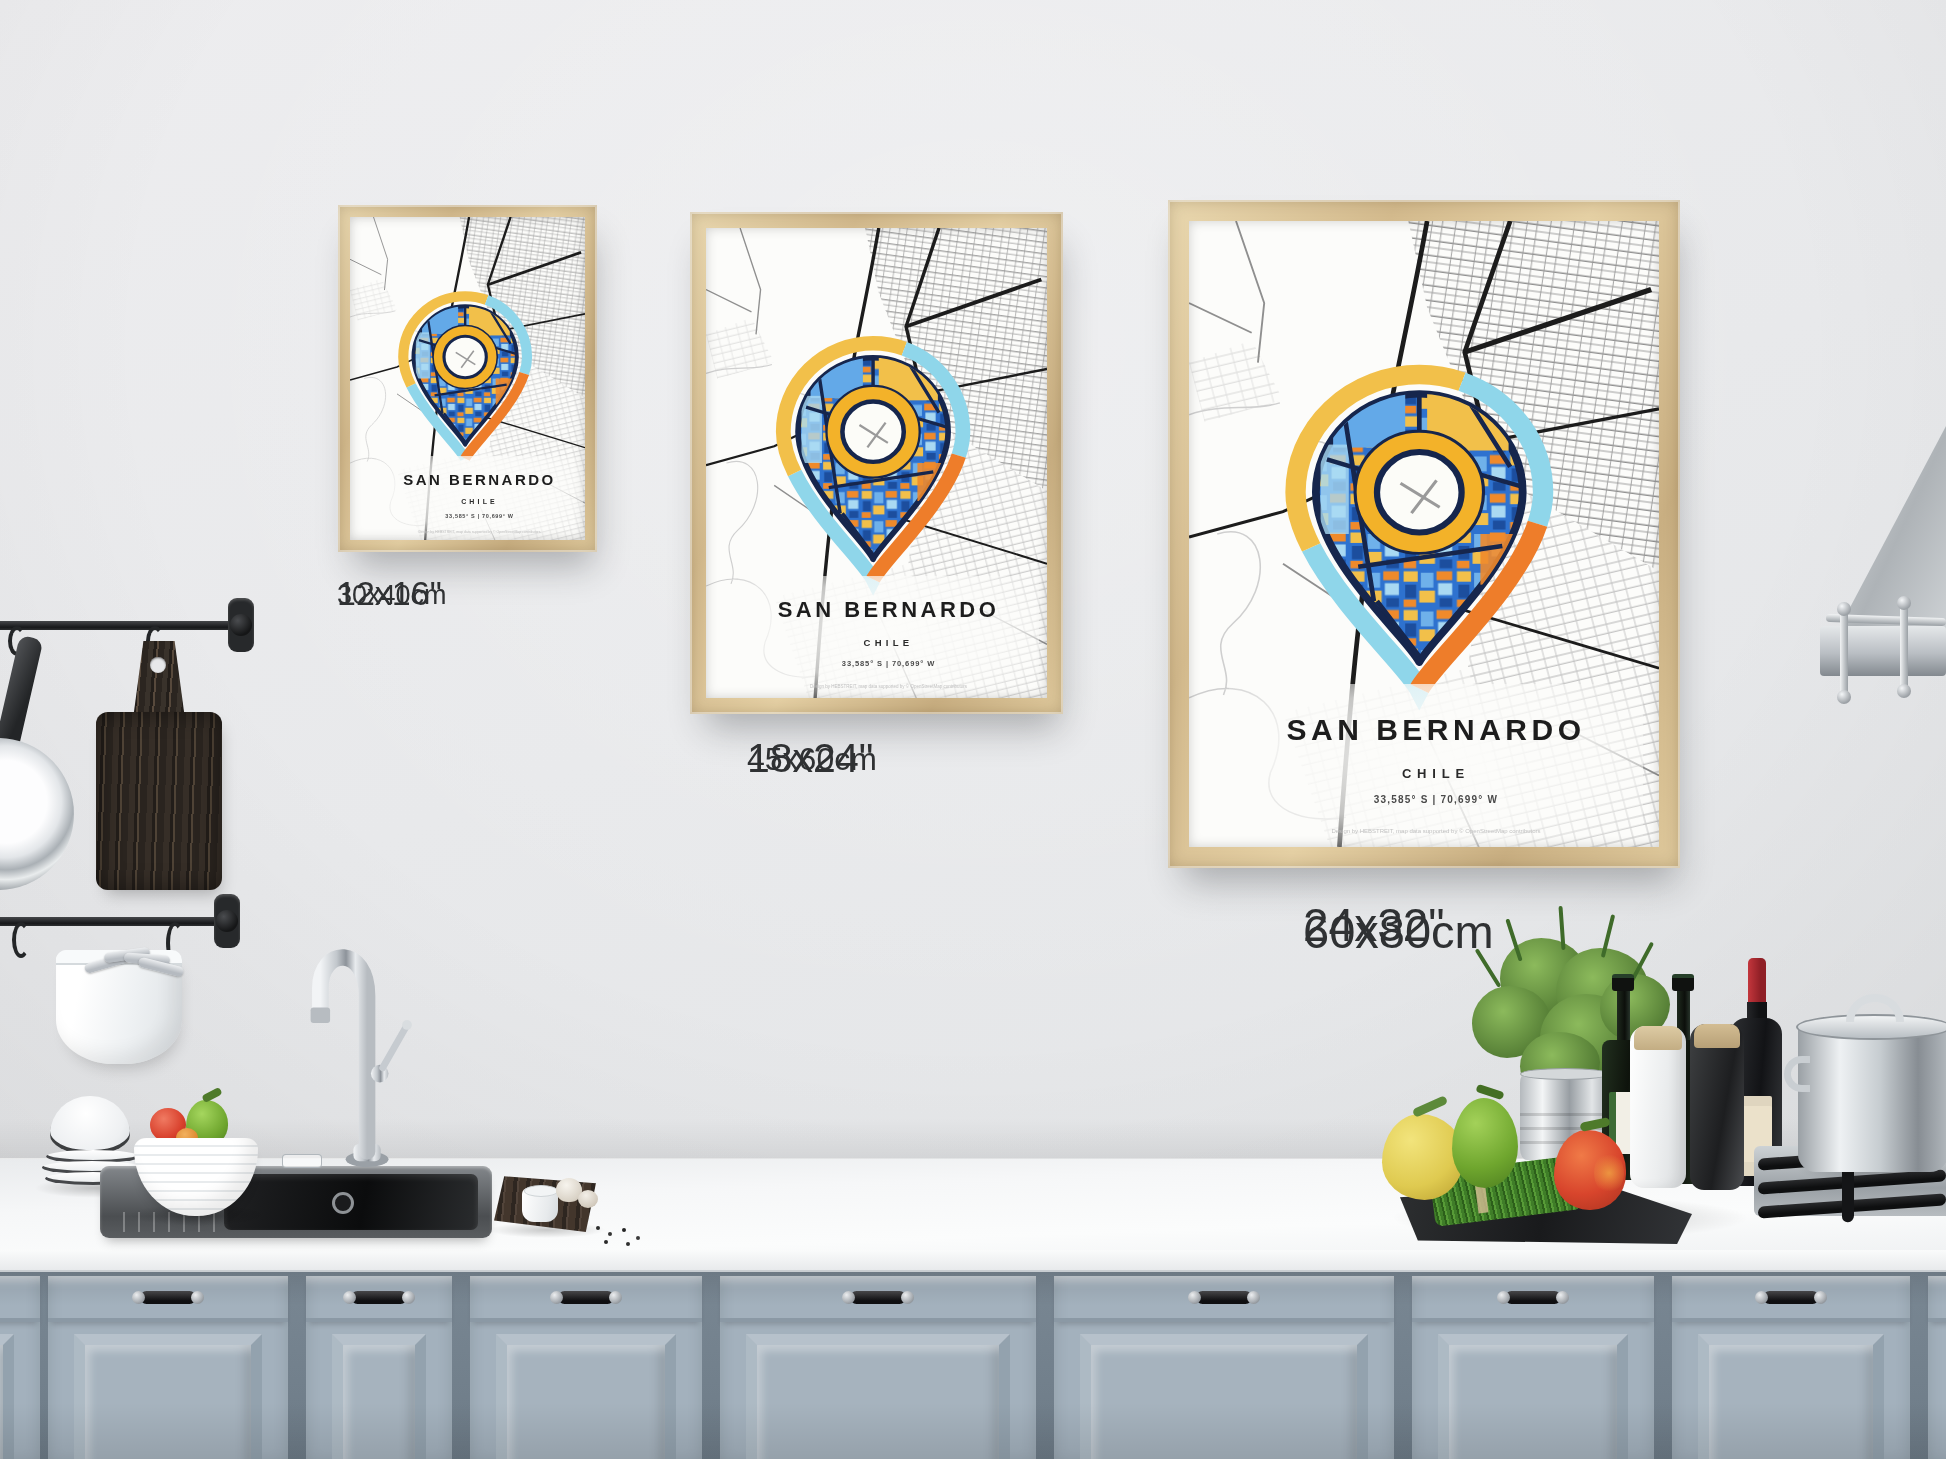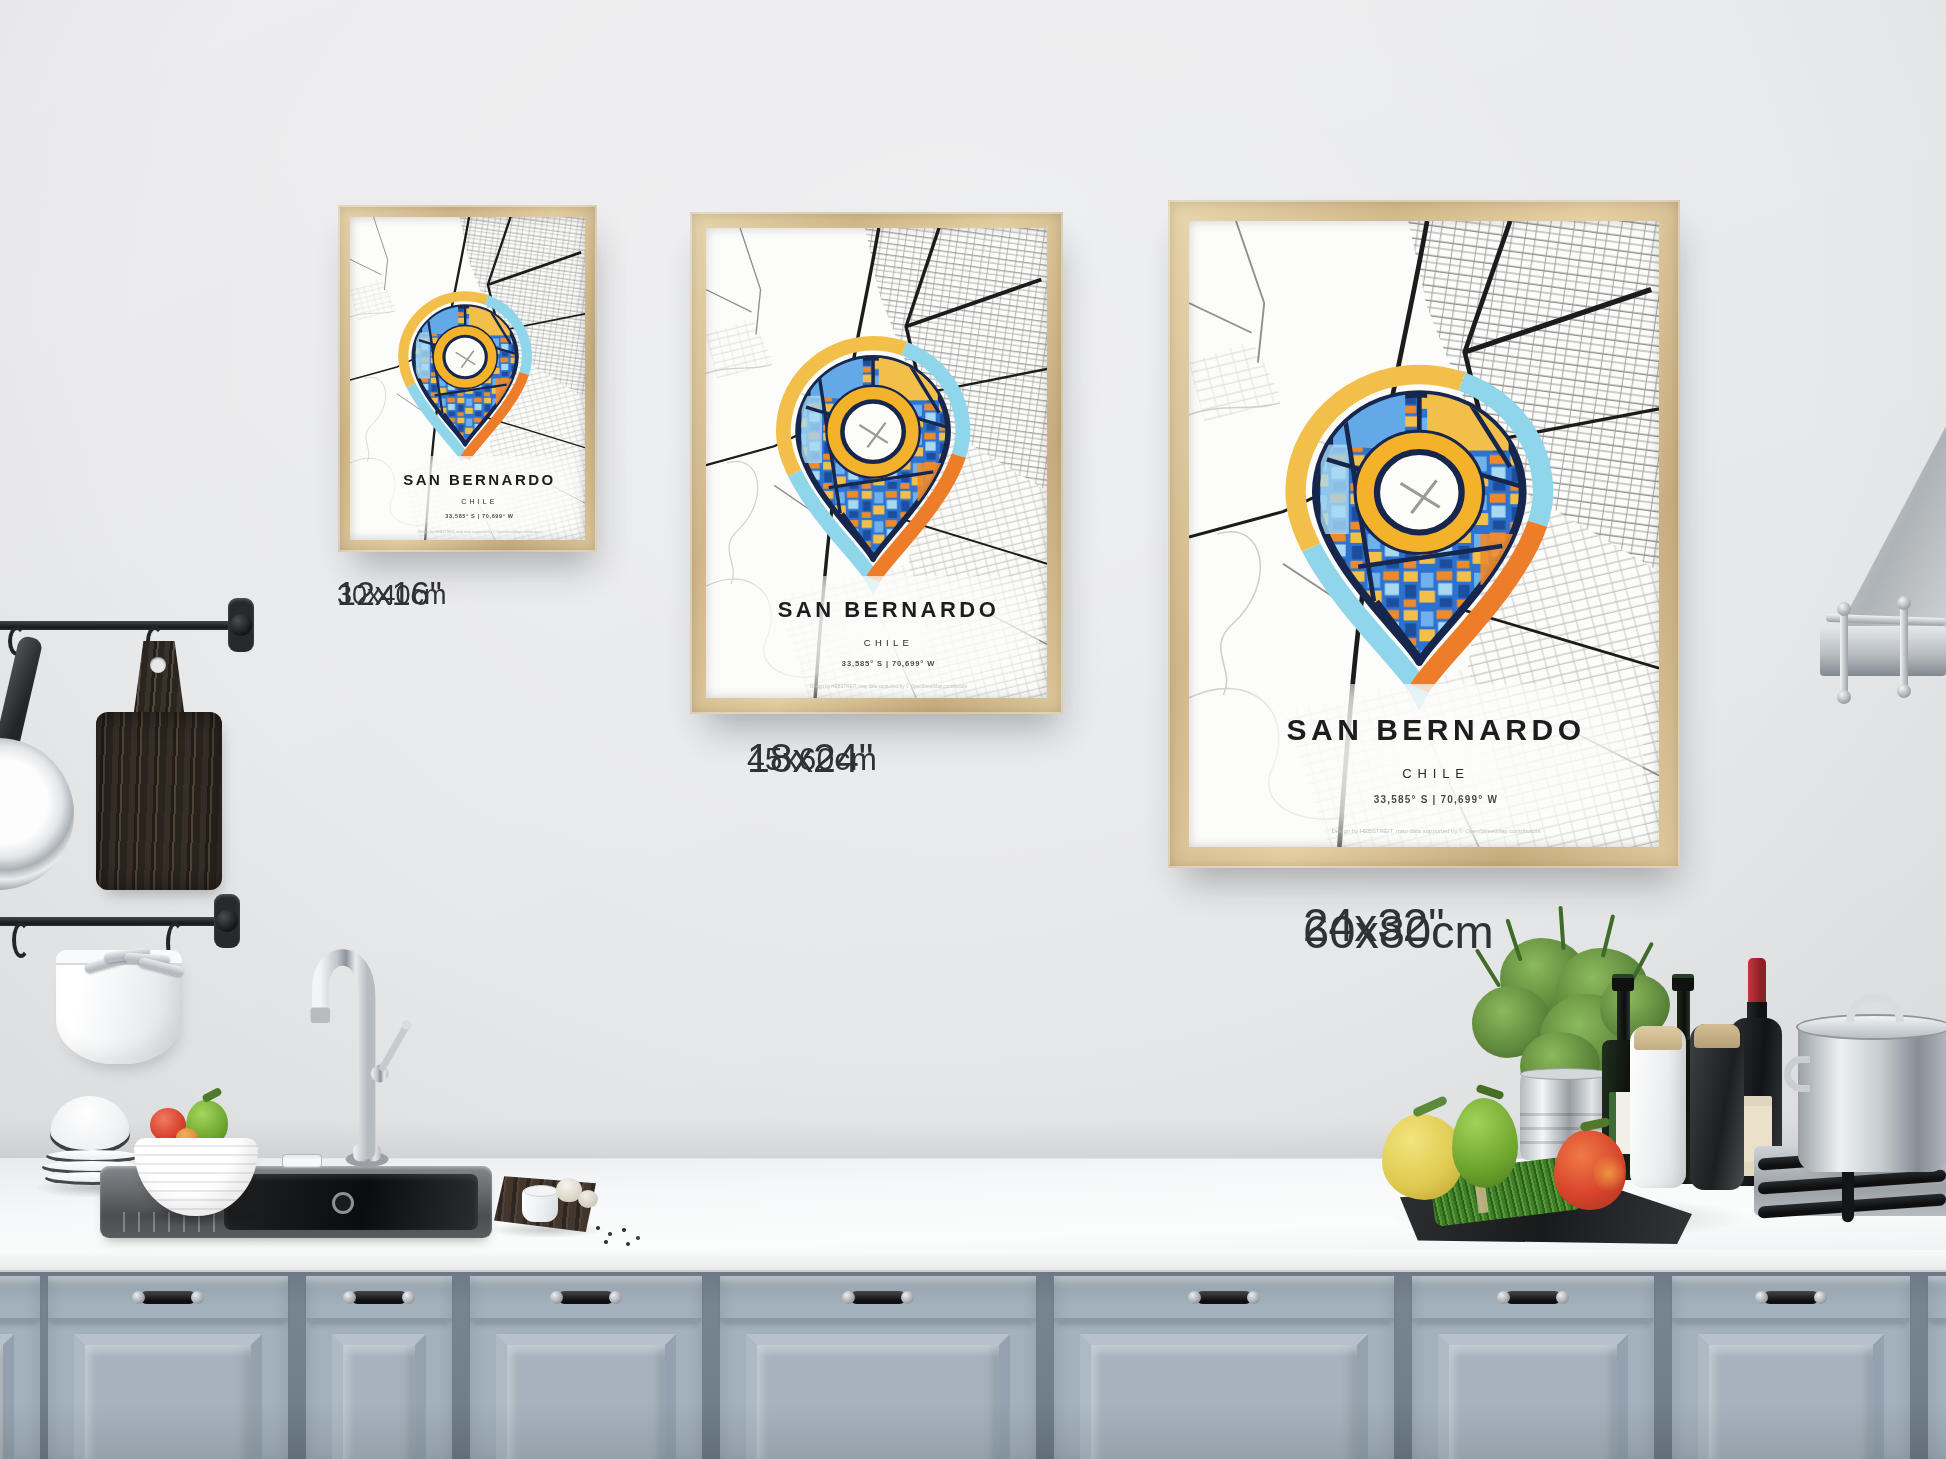--- a/index.html
+++ b/index.html
@@ -42,21 +42,21 @@
     box-shadow:inset 0 0 0 2px rgba(255,255,255,0.4),inset 0 0 16px rgba(60,40,10,0.25);}
   .paper{background:#fcfcfa;overflow:hidden;}
   .paper::after{content:"";position:absolute;inset:0;z-index:4;pointer-events:none;
     box-shadow:inset 0 0 12px rgba(0,0,0,0.18);}
   .map{left:0;top:0;width:100%;height:100%;}
   .ptext{left:12px;top:0;width:100%;height:100%;z-index:3;text-align:center;color:#1d1d1d;}
   .ptext::before{content:"";position:absolute;left:6%;right:6%;top:74%;bottom:0;
     background:radial-gradient(ellipse at 50% 45%,rgba(252,252,250,0.98),rgba(252,252,250,0.75) 55%,rgba(252,252,250,0) 100%);}
   .city,.country,.coords,.credit{position:absolute;left:0;width:100%;}
   .city{top:78.6%;font-weight:700;}
-  .country{top:87.0%;font-weight:400;letter-spacing:0.45em;color:#2a2a2a;}
+  .country{top:87.0%;font-weight:700;letter-spacing:0.45em;color:#2a2a2a;}
   .coords{top:91.6%;font-weight:700;letter-spacing:0.12em;color:#4a4a4a;}
   .credit{top:97.0%;color:#c2c2c2;}
   .poster-small{left:338px;top:205px;width:259px;height:347px;}
   .poster-small .paper{inset:12px;}
   .poster-small .city{font-size:15px;letter-spacing:2.5px;}
   .poster-small .country{font-size:7px;}
   .poster-small .coords{font-size:5.5px;}
   .poster-small .credit{font-size:3.5px;}
   .poster-medium{left:690px;top:212px;width:373px;height:502px;}
   .poster-medium .paper{inset:16px;}

